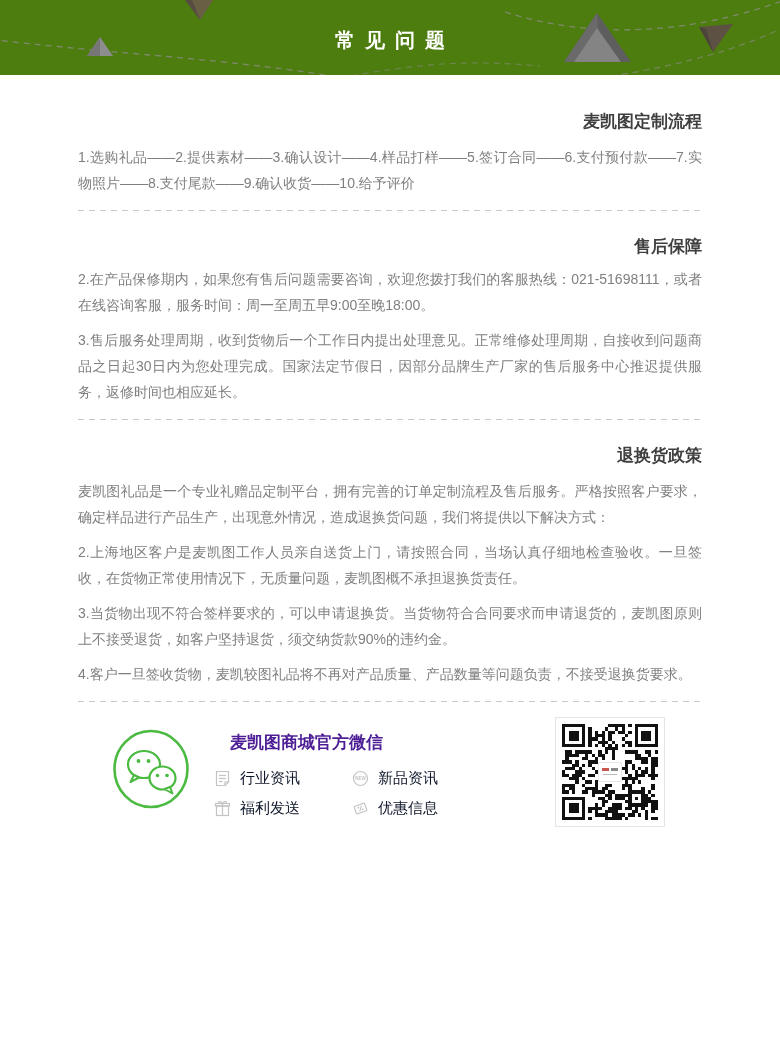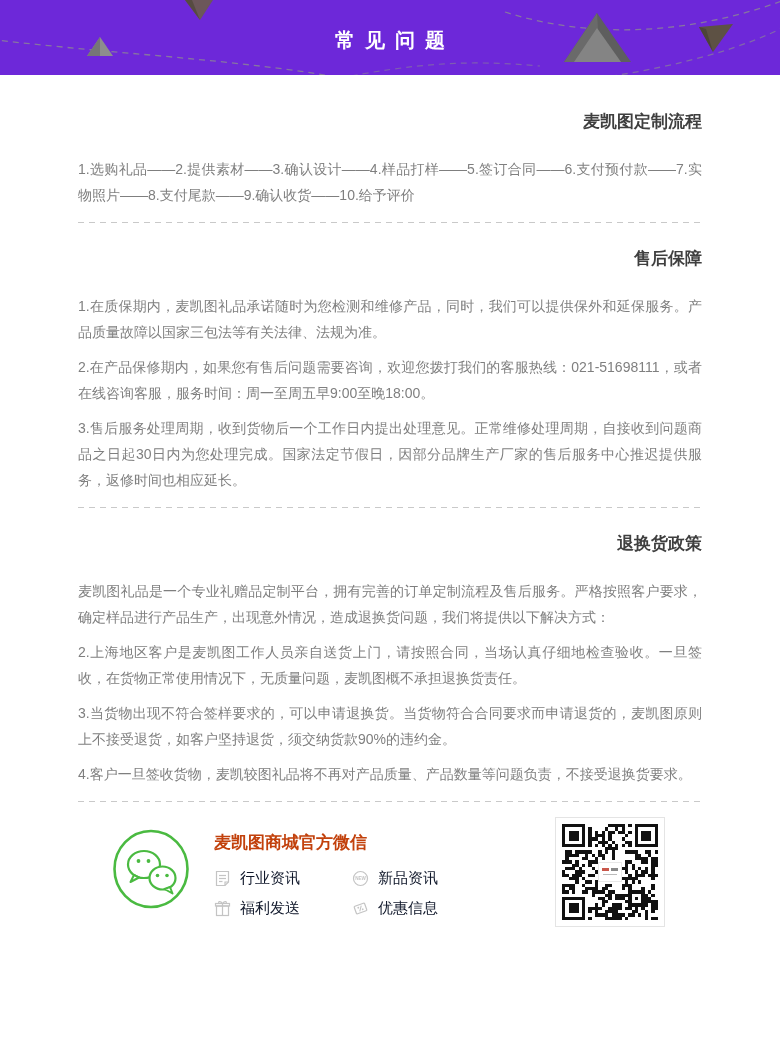--- a/index.html
+++ b/index.html
@@ -3,49 +3,49 @@
 <meta charset="utf-8">
 <style>
   html,body{margin:0;padding:0;}
   body{
     width:780px;height:1050px;background:#ffffff;position:relative;overflow:hidden;
     font-family:"Liberation Sans","DejaVu Sans",sans-serif;
     -webkit-font-smoothing:antialiased;
   }
   
   .header{
-    position:relative;height:75px;background:#6d28d9;overflow:hidden;
+    position:relative;height:75px;background:#4d7c0f;overflow:hidden;
   }
   .header-deco{position:absolute;inset:0;width:100%;height:100%;}
   .header-title{
     position:absolute;left:0;right:0;top:27px;margin:0;
     text-align:center;color:#ffffff;font-size:20px;font-weight:bold;
     letter-spacing:10px;text-indent:10px;
   }
   
   .content{width:624px;margin:0 auto 0 78px;}
   .sec-heading{
     font-size:17px;line-height:20px;color:#3f3f3f;font-weight:bold;margin:26px 0 0;text-align:right;
   }
   .sec-heading.first{margin-top:37px;}
   .content p{
     font-size:14px;line-height:26px;color:#7f7f7f;margin:9px 0 0;
     text-align:justify;text-justify:inter-ideograph;
   }
-  .content p.lead{margin-top:24px;}
+  .content p.lead{margin-top:12px;}
   .dashed-divider{
     height:1px;border:none;margin:14px 0 0;
     background-image:repeating-linear-gradient(90deg,#c9c9c9 0 6px,transparent 6px 11px);
   }
   
   .footer{position:relative;padding:27px 0 0 112px;}
   .footer-flex{display:flex;align-items:flex-start;}
   .wechat-logo{width:78px;height:80px;flex:none;}
   .wechat-info{margin-left:24px;padding-top:0;}
-  .wechat-title{font-size:17px;font-weight:bold;color:#c2410c;margin:2px 0 0;}
+  .wechat-title{font-size:17px;font-weight:bold;color:#4c1d95;margin:2px 16px 0;}
   .wechat-grid{
     display:grid;grid-template-columns:120px auto;grid-column-gap:18px;grid-row-gap:11px;
     margin-top:15px;
   }
   .wechat-item{display:flex;align-items:center;color:#0f172a;font-size:15px;}
   .wechat-item .mini-icon{width:17px;height:17px;margin-right:9px;flex:none;}
   .qr-box{
     position:absolute;left:555px;top:15px;width:96px;height:96px;background:#fff;
     border:1px solid #e4e4e4;padding:6px;
   }
@@ -79,21 +79,20 @@
 </div>
 
 <div class="content">
 
   <h2 class="sec-heading first">麦凯图定制流程</h2>
   <p class="lead">1.选购礼品——2.提供素材——3.确认设计——4.样品打样——5.签订合同——6.支付预付款——7.实物照片——8.支付尾款——9.确认收货——10.给予评价</p>
 
   <hr class="dashed-divider">
 
   <h2 class="sec-heading">售后保障</h2>
-  <p class="lead">1.在质保期内，麦凯图礼品承诺随时为您检测和维修产品，同时，我们可以提供保外和延保服务。产品质量故障以国家三包法等有关法律、法规为准。</p>
   <p>2.在产品保修期内，如果您有售后问题需要咨询，欢迎您拨打我们的客服热线：021-51698111，或者在线咨询客服，服务时间：周一至周五早9:00至晚18:00。</p>
   <p>3.售后服务处理周期，收到货物后一个工作日内提出处理意见。正常维修处理周期，自接收到问题商品之日起30日内为您处理完成。国家法定节假日，因部分品牌生产厂家的售后服务中心推迟提供服务，返修时间也相应延长。</p>
 
   <hr class="dashed-divider">
 
   <h2 class="sec-heading">退换货政策</h2>
   <p class="lead">麦凯图礼品是一个专业礼赠品定制平台，拥有完善的订单定制流程及售后服务。严格按照客户要求，确定样品进行产品生产，出现意外情况，造成退换货问题，我们将提供以下解决方式：</p>
   <p>2.上海地区客户是麦凯图工作人员亲自送货上门，请按照合同，当场认真仔细地检查验收。一旦签收，在货物正常使用情况下，无质量问题，麦凯图概不承担退换货责任。</p>
   <p>3.当货物出现不符合签样要求的，可以申请退换货。当货物符合合同要求而申请退货的，麦凯图原则上不接受退货，如客户坚持退货，须交纳货款90%的违约金。</p>
   <p>4.客户一旦签收货物，麦凯较图礼品将不再对产品质量、产品数量等问题负责，不接受退换货要求。</p>

